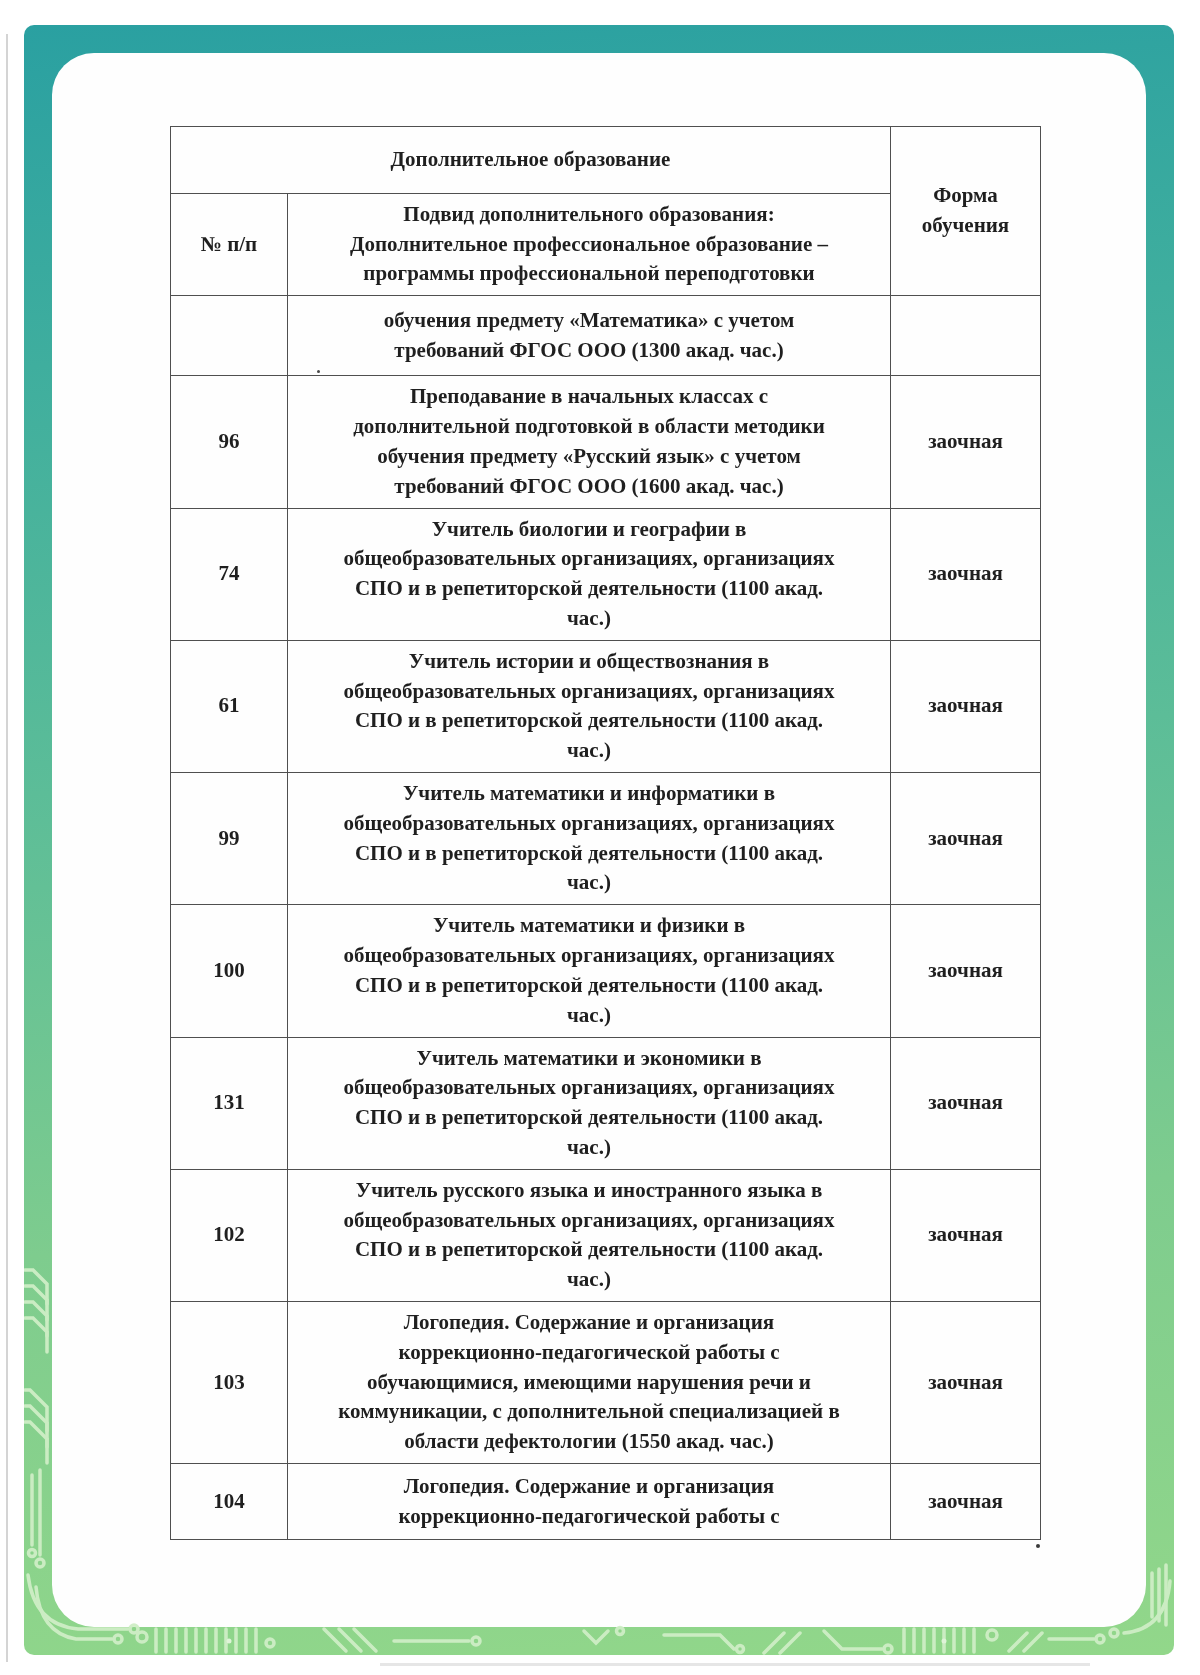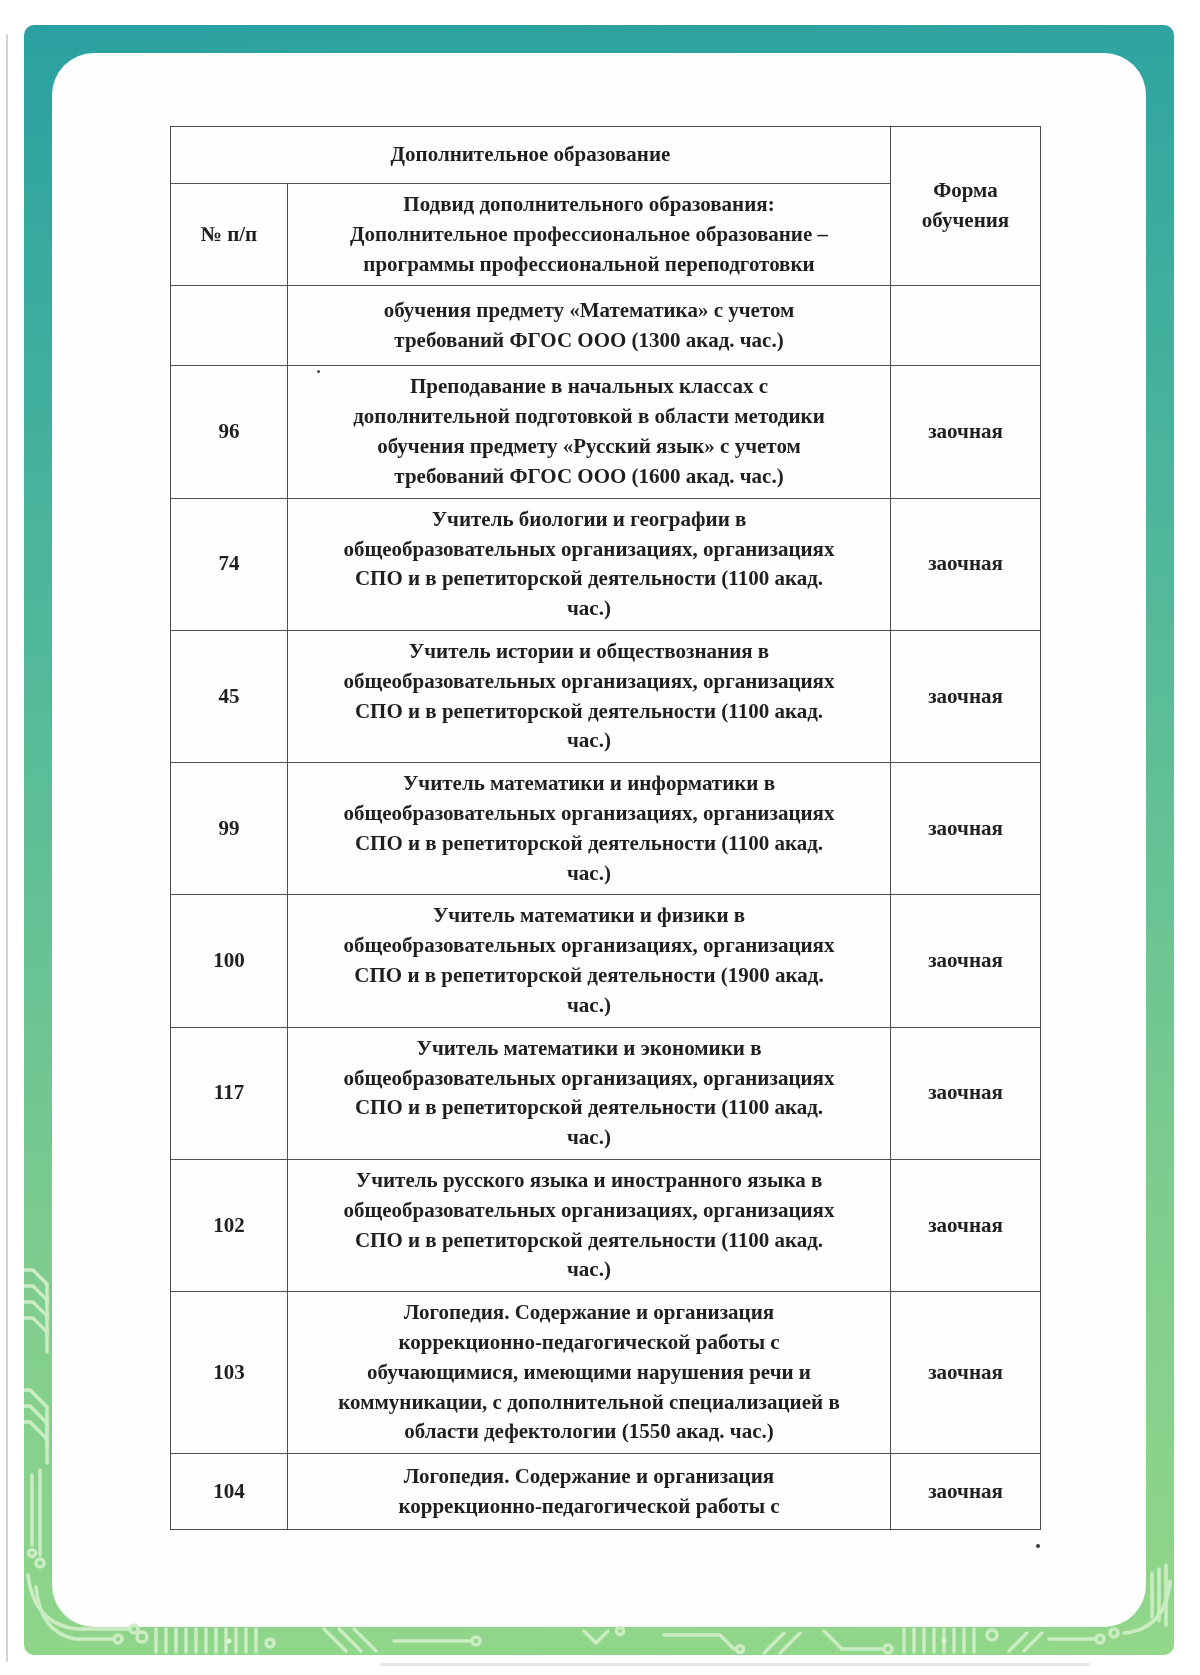--- a/index.html
+++ b/index.html
@@ -28,21 +28,21 @@
   table{
     width:870px;border-collapse:collapse;table-layout:fixed;
     color:#1f1f1f;font-weight:bold;font-size:21px;line-height:1.42;
   }
   col.c1{width:117px;}
   col.c2{width:603px;}
   col.c3{width:150px;}
   th,td{
     border:1px solid #4f4f4f;
     text-align:center;vertical-align:middle;
-    padding:8px 8px;font-weight:bold;
+    padding:18px 8px;font-weight:bold;
   }
   td.program,th.program{padding:6px 44px;}
   th.pre{white-space:pre-line;}
   thead tr.h1{height:57px;}
   thead tr.h2{height:102px;}
   tbody tr:nth-child(1){height:80px;}
   tbody tr:nth-child(n+2):nth-child(-n+8){height:132px;}
   tbody tr:nth-child(9){height:158px;}
   tbody tr:nth-child(10){height:76px;}
 </style>
@@ -137,36 +137,36 @@
           <td>96</td>
           <td class="program">Преподавание в начальных классах с дополнительной подготовкой в области методики обучения предмету «Русский язык» с учетом требований ФГОС ООО (1600 акад. час.)</td>
           <td>заочная</td>
         </tr>
         <tr>
           <td>74</td>
           <td class="program">Учитель биологии и географии в общеобразовательных организациях, организациях СПО и в репетиторской деятельности (1100 акад. час.)</td>
           <td>заочная</td>
         </tr>
         <tr>
-          <td>45</td>
+          <td>61</td>
           <td class="program">Учитель истории и обществознания в общеобразовательных организациях, организациях СПО и в репетиторской деятельности (1100 акад. час.)</td>
           <td>заочная</td>
         </tr>
         <tr>
           <td>99</td>
           <td class="program">Учитель математики и информатики в общеобразовательных организациях, организациях СПО и в репетиторской деятельности (1100 акад. час.)</td>
           <td>заочная</td>
         </tr>
         <tr>
           <td>100</td>
-          <td class="program">Учитель математики и физики в общеобразовательных организациях, организациях СПО и в репетиторской деятельности (1900 акад. час.)</td>
+          <td class="program">Учитель математики и физики в общеобразовательных организациях, организациях СПО и в репетиторской деятельности (1100 акад. час.)</td>
           <td>заочная</td>
         </tr>
         <tr>
-          <td>117</td>
+          <td>131</td>
           <td class="program">Учитель математики и экономики в общеобразовательных организациях, организациях СПО и в репетиторской деятельности (1100 акад. час.)</td>
           <td>заочная</td>
         </tr>
         <tr>
           <td>102</td>
           <td class="program">Учитель русского языка и иностранного языка в общеобразовательных организациях, организациях СПО и в репетиторской деятельности (1100 акад. час.)</td>
           <td>заочная</td>
         </tr>
         <tr>
           <td>103</td>

